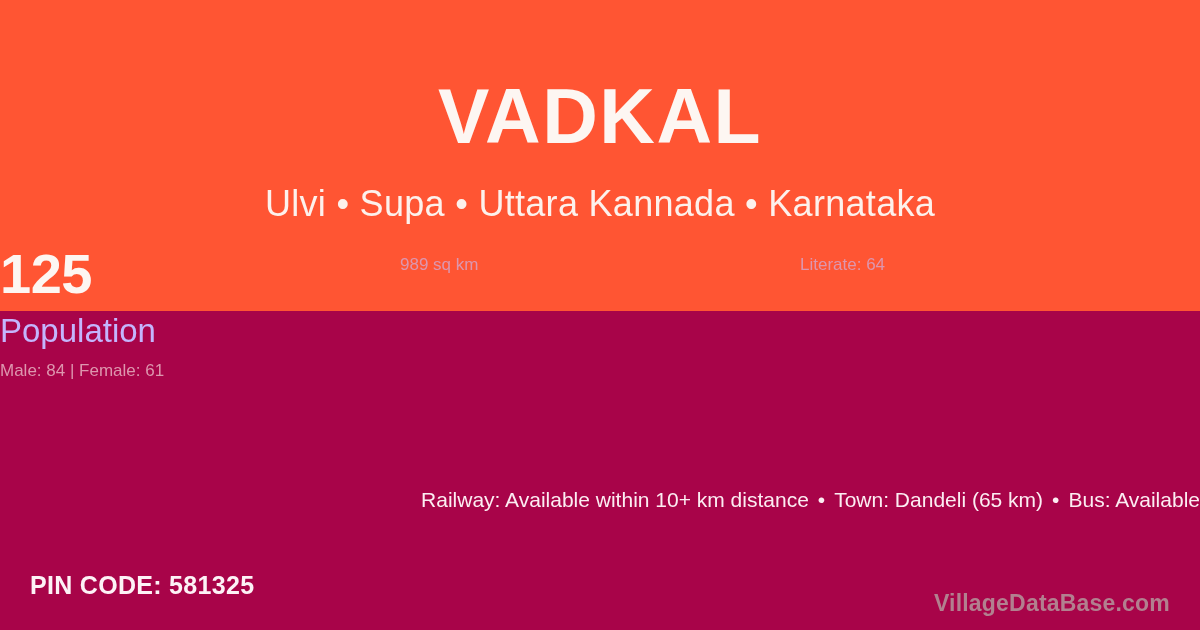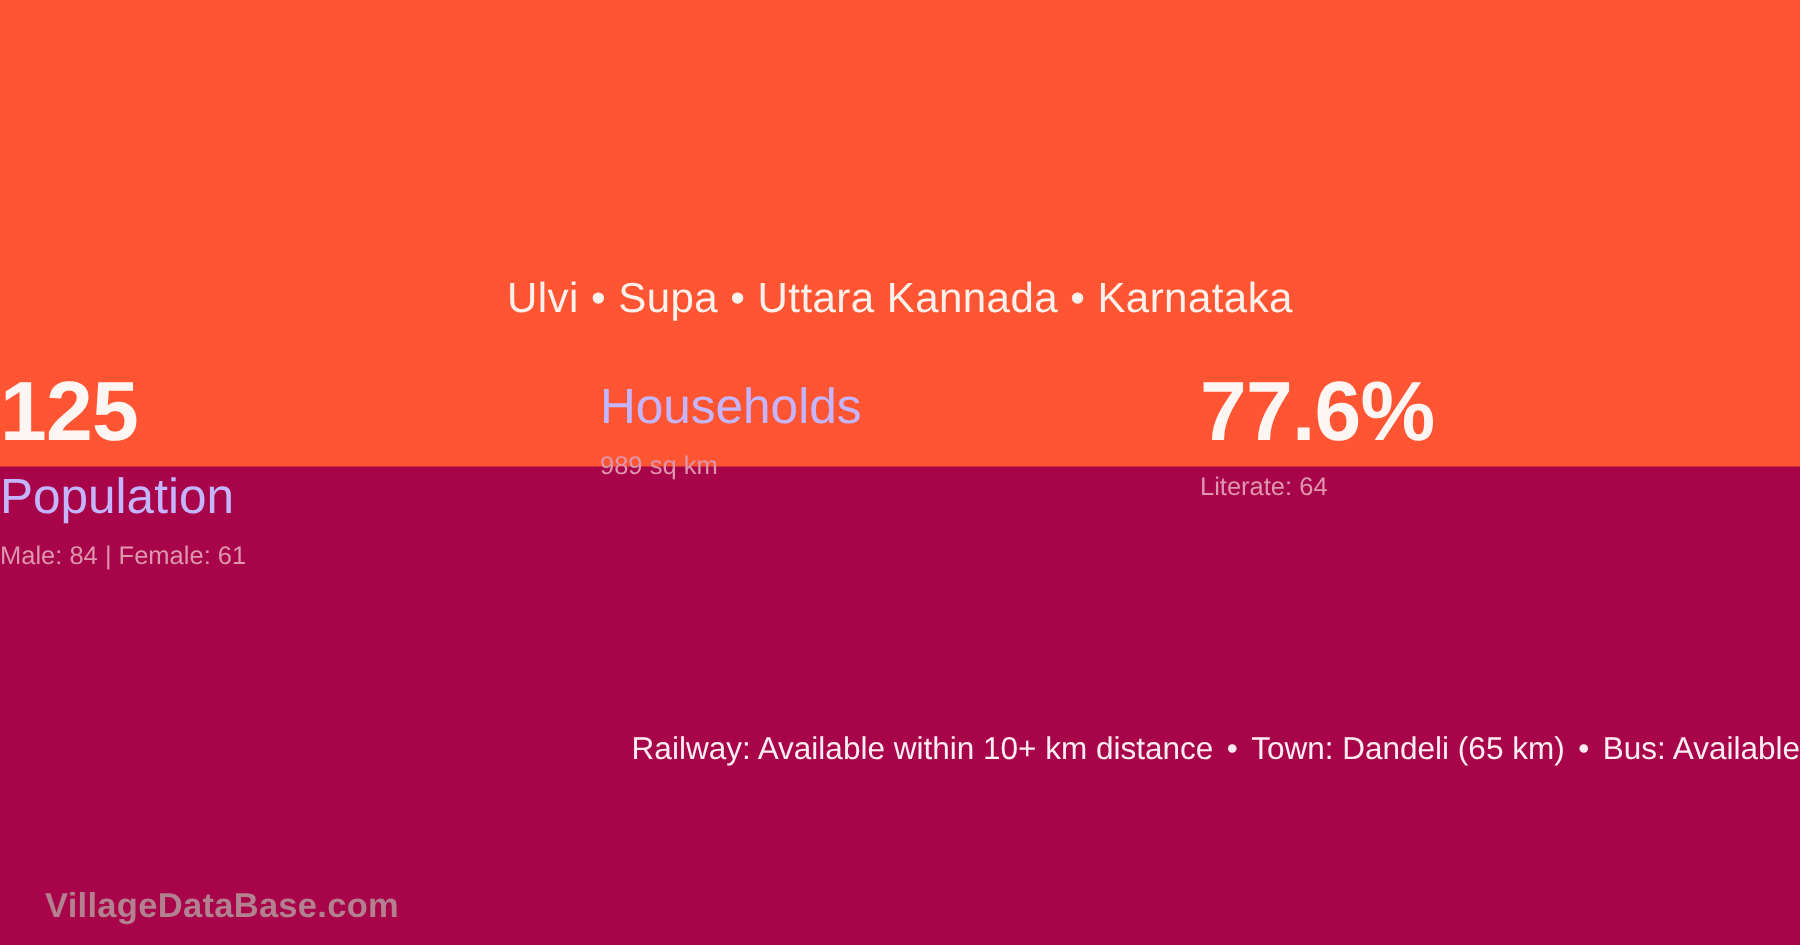--- a/index.html
+++ b/index.html
@@ -49,21 +49,21 @@
     line-height: 1;
   }
 
   .subtitle {
     position: absolute;
     left: 0;
     top: 182px;
     width: 1200px;
     text-align: center;
     color: #fdf1ec;
-    font-size: 28px;
+    font-size: 36px;
     font-weight: normal;
     line-height: 1.2;
     letter-spacing: 0.3px;
   }
 
   
   .stats {
     position: absolute;
     left: 0;
     top: 244px;
@@ -146,44 +146,44 @@
     margin-top: 36px;
   }
 </style>
 </head>
 <body>
 
 <div class="card">
 
   <div class="top-band"></div>
 
+  <div class="title">VADKAL</div>
 
   <div class="subtitle">Ulvi • Supa • Uttara Kannada • Karnataka</div>
 
   <div class="stats">
 
     <div class="stat">
       <div class="stat-value">125</div>
       <div class="stat-label">Population</div>
       <div class="stat-sub">Male: 84 | Female: 61</div>
     </div>
 
     <div class="stat">
-      <div class="stat-label">Households</div>
       <div class="stat-sub">989 sq km</div>
     </div>
 
     <div class="stat">
-      <div class="stat-value">77.6%</div>
       <div class="stat-sub">Literate: 64</div>
     </div>
 
   </div>
 
   <div class="amenities">
     <span>Railway: Available within 10+ km distance</span><span class="amenity-sep">•</span><span>Town: Dandeli (65 km)</span><span class="amenity-sep">•</span><span>Bus: Available</span>
   </div>
 
   <div class="footer">
+    <div class="pin-code">PIN CODE: 581325</div>
     <div class="brand">VillageDataBase.com</div>
   </div>
 
 </div>
 
 </body></html>

